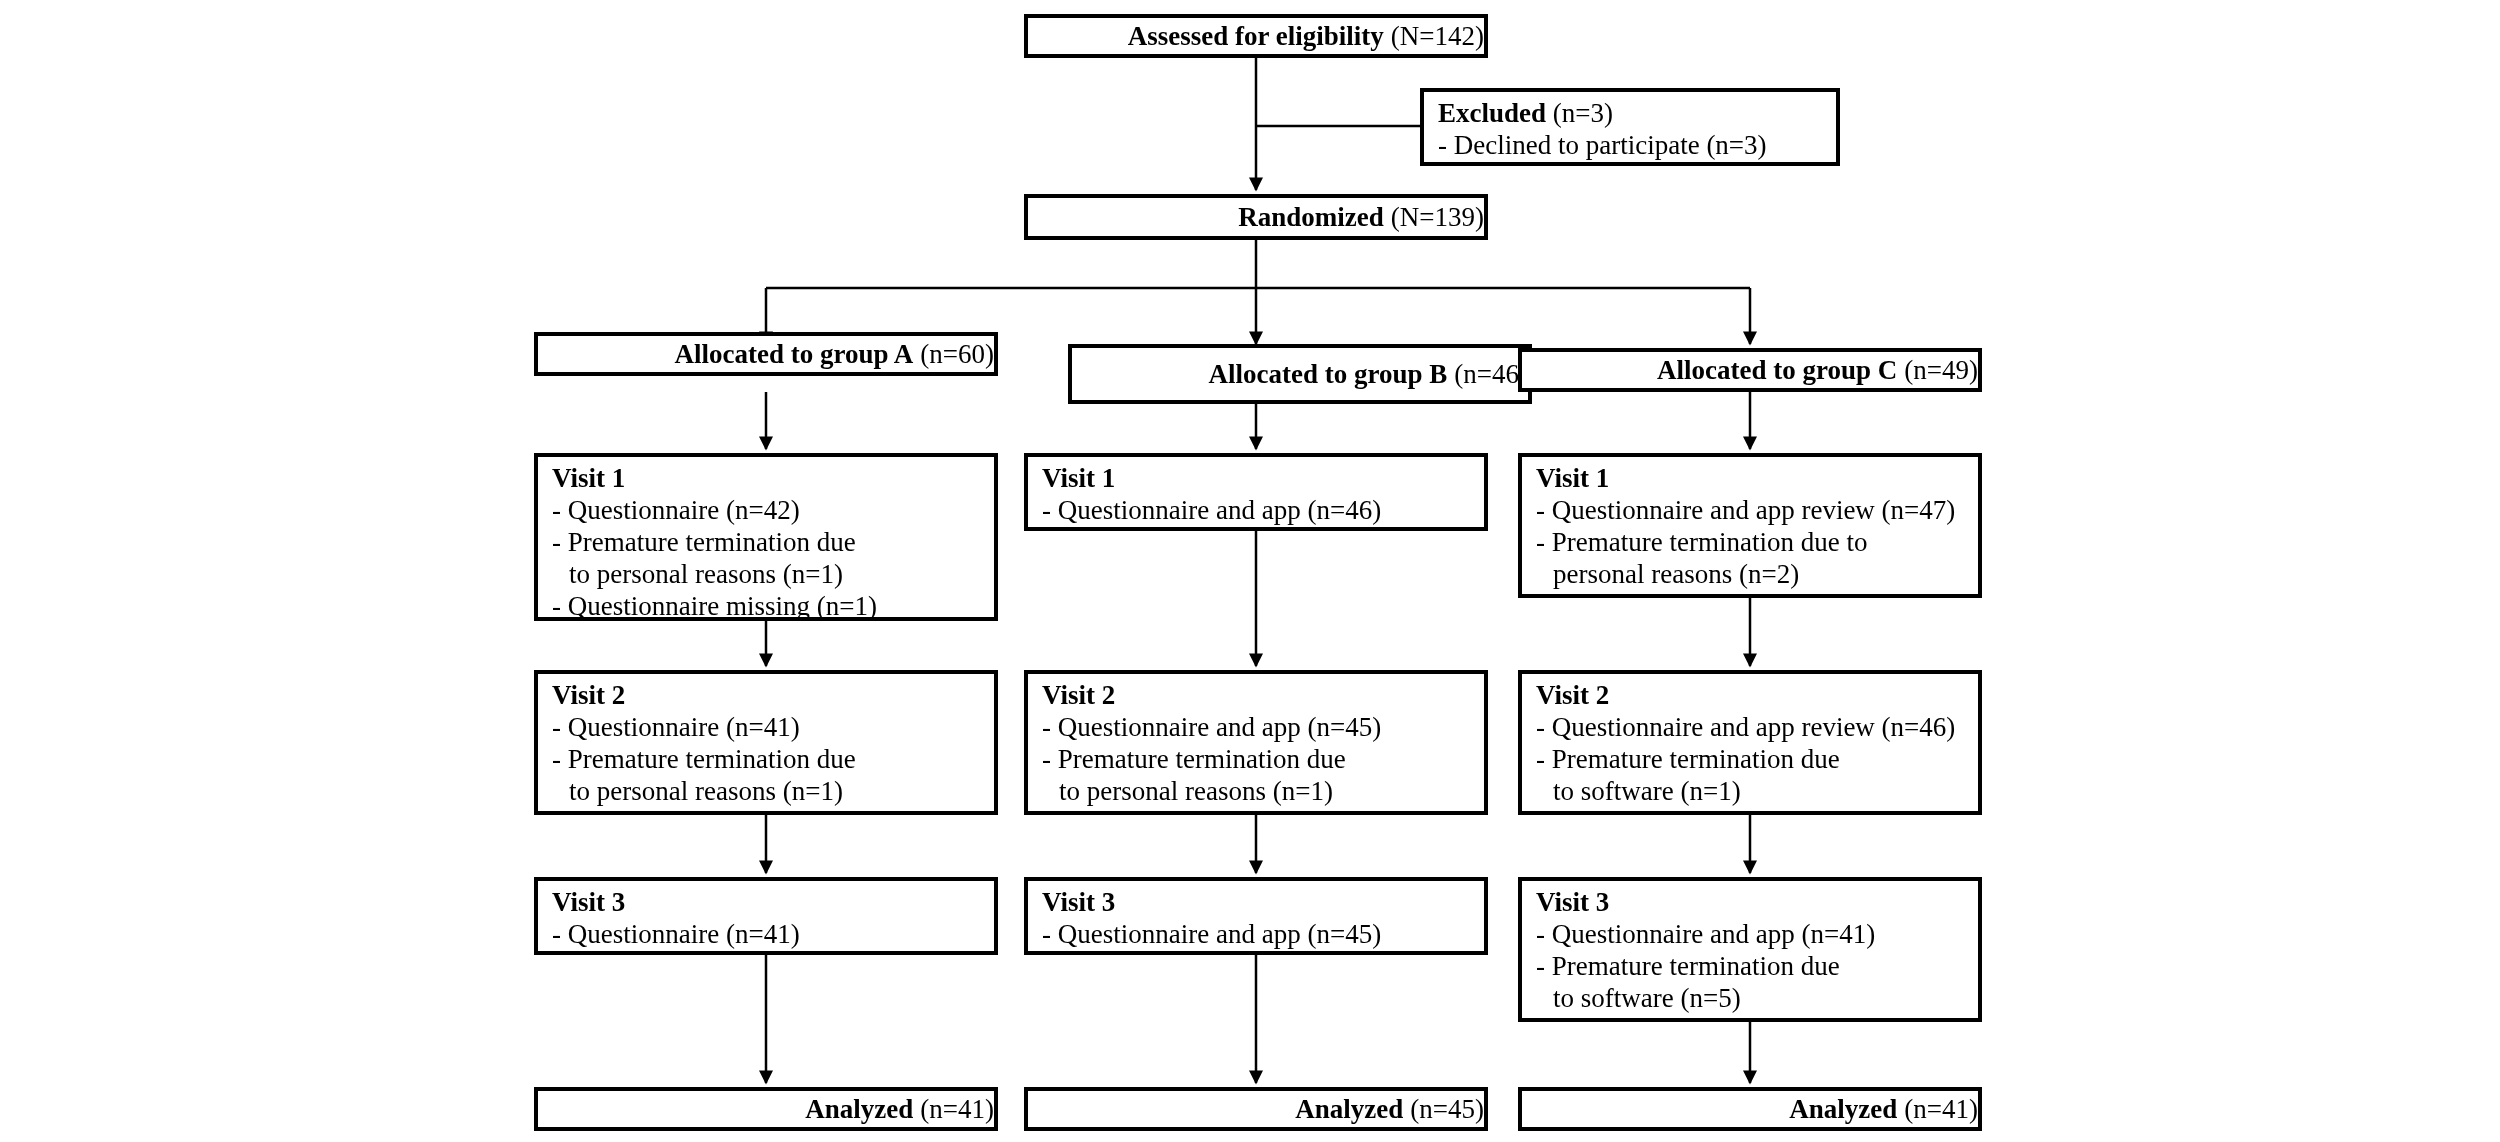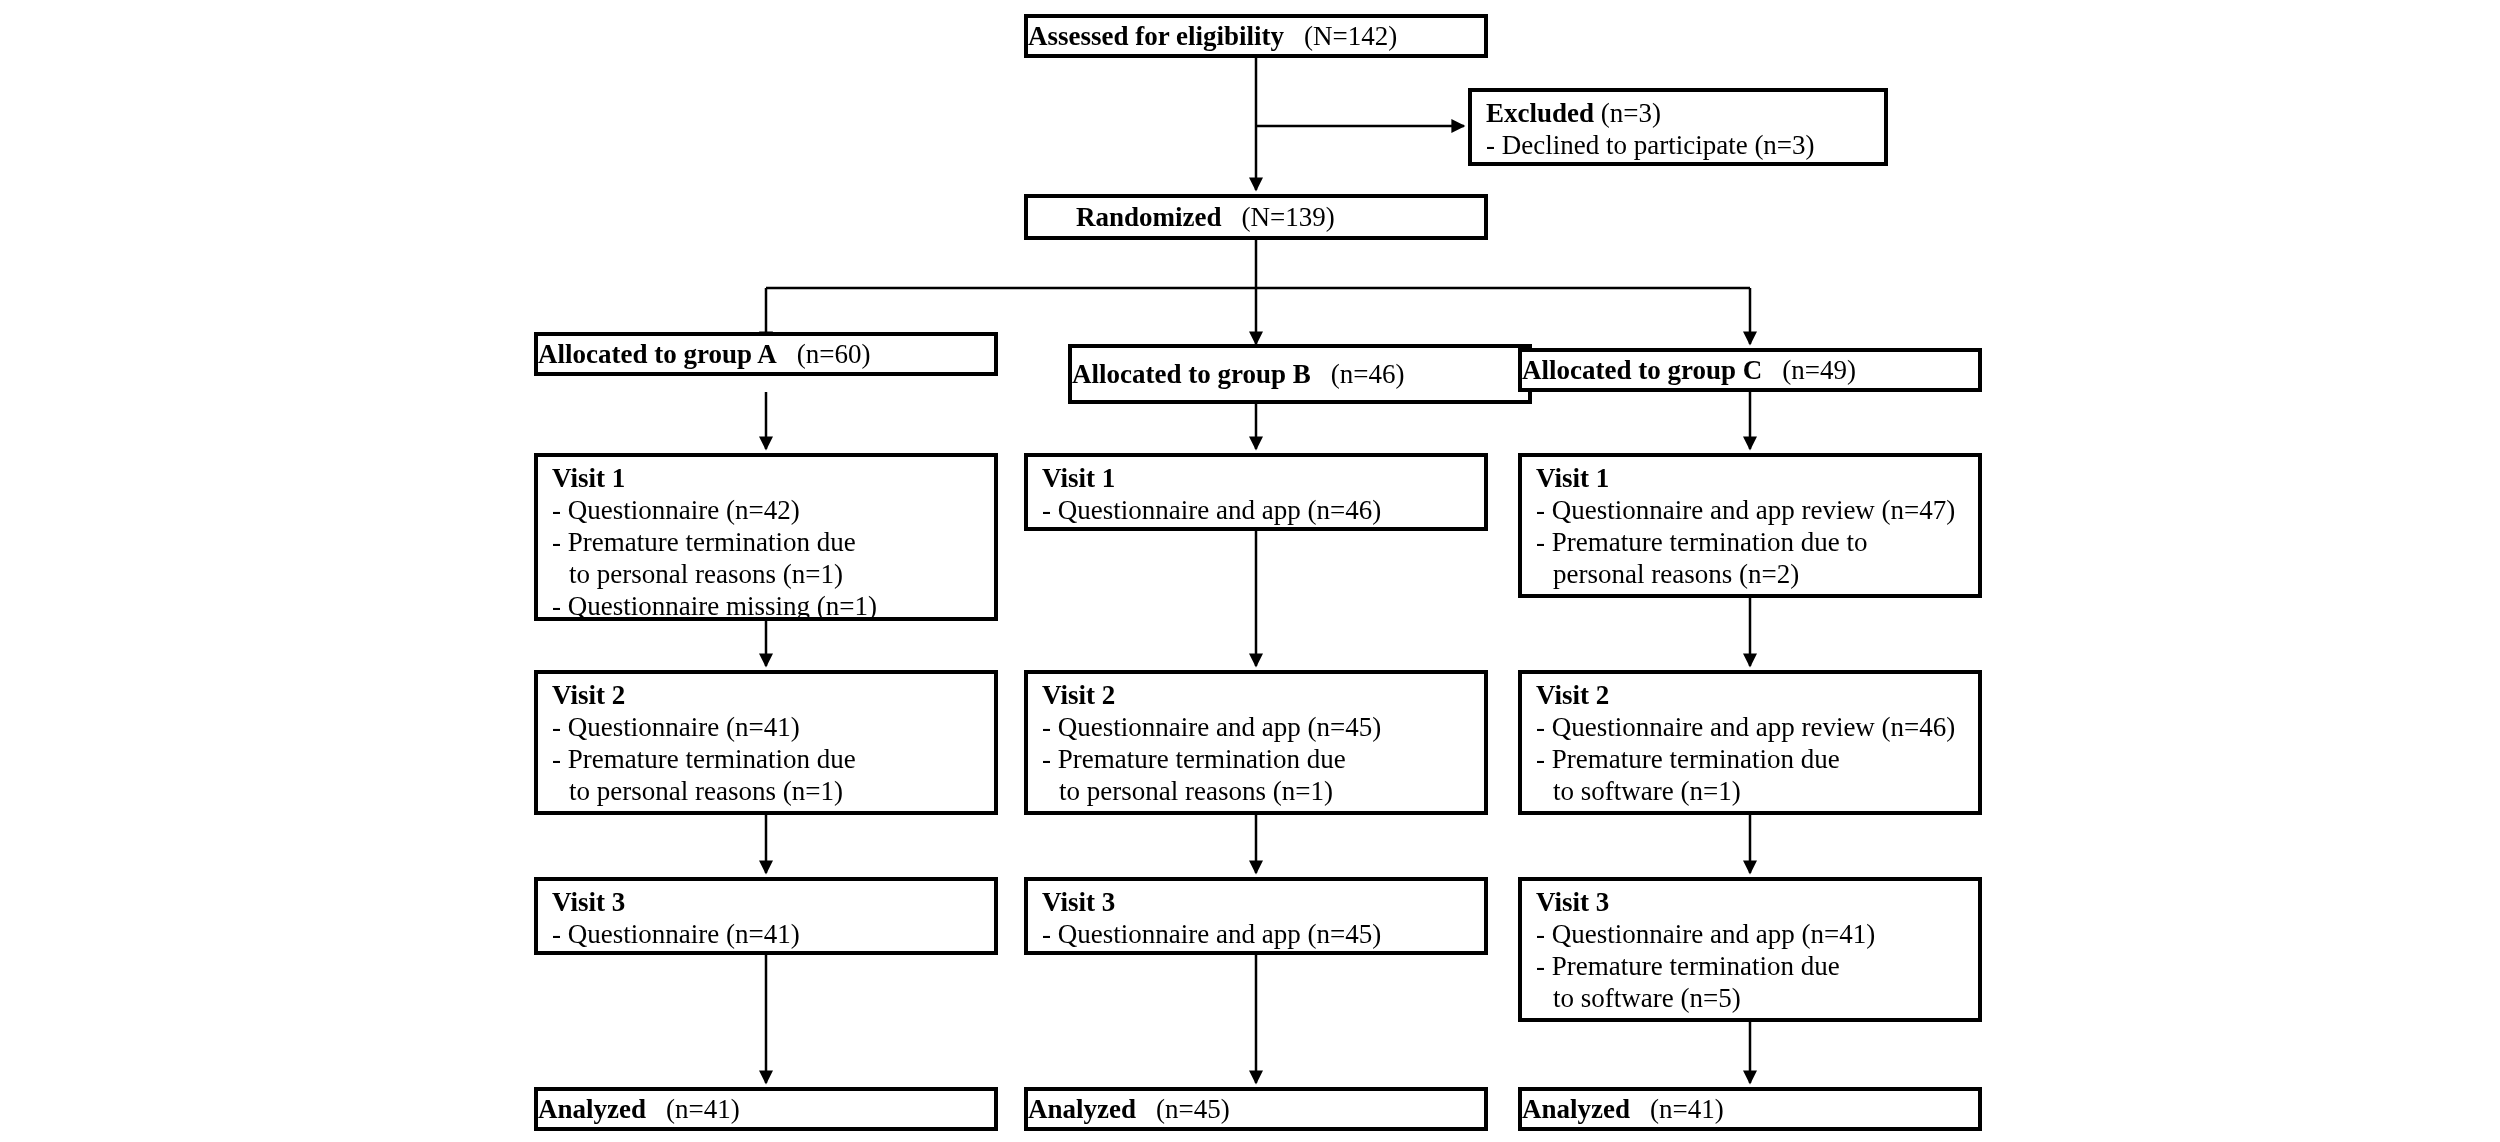--- a/index.html
+++ b/index.html
@@ -14,22 +14,22 @@
   }
   .box {
     position: absolute;
     background: #ffffff;
     border: 4px solid #000000;
     box-sizing: border-box;
   }
   .box.center {
     display: flex;
     align-items: center;
-    justify-content: flex-start;
-    gap: 20px;
+    justify-content: flex-end;
+    gap: 7px;
     white-space: nowrap;
   }
   .box.list {
     padding: 5px 14px 0 14px;
     line-height: 32px;
     overflow: hidden;
   }
   .b { font-weight: bold; }
   .vtitle { font-weight: bold; }
   .vline { font-weight: normal; }
@@ -81,21 +81,21 @@
     <line x1="1750" y1="598" x2="1750" y2="666" marker-end="url(#ah)"></line>
     <line x1="1750" y1="815" x2="1750" y2="873" marker-end="url(#ah)"></line>
     <line x1="1750" y1="1022" x2="1750" y2="1083" marker-end="url(#ah)"></line>
   </svg>
 
   <div class="box center" style="left:1024px; top:14px; width:464px; height:44px;">
     <span class="b">Assessed for eligibility</span>
     <span>(N=142)</span>
   </div>
 
-  <div class="box list" style="left:1468px; top:88px; width:420px; height:78px;">
+  <div class="box list" style="left:1420px; top:88px; width:420px; height:78px;">
     <div><span class="b">Excluded</span> <span>(n=3)</span></div>
     <div class="vline">- Declined to participate (n=3)</div>
   </div>
 
   <div class="box center" style="left:1024px; top:194px; width:464px; height:46px;padding-left:48px;">
     <span class="b">Randomized</span>
     <span>(N=139)</span>
   </div>
 
   <div class="box center" style="left:534px; top:332px; width:464px; height:44px;">

